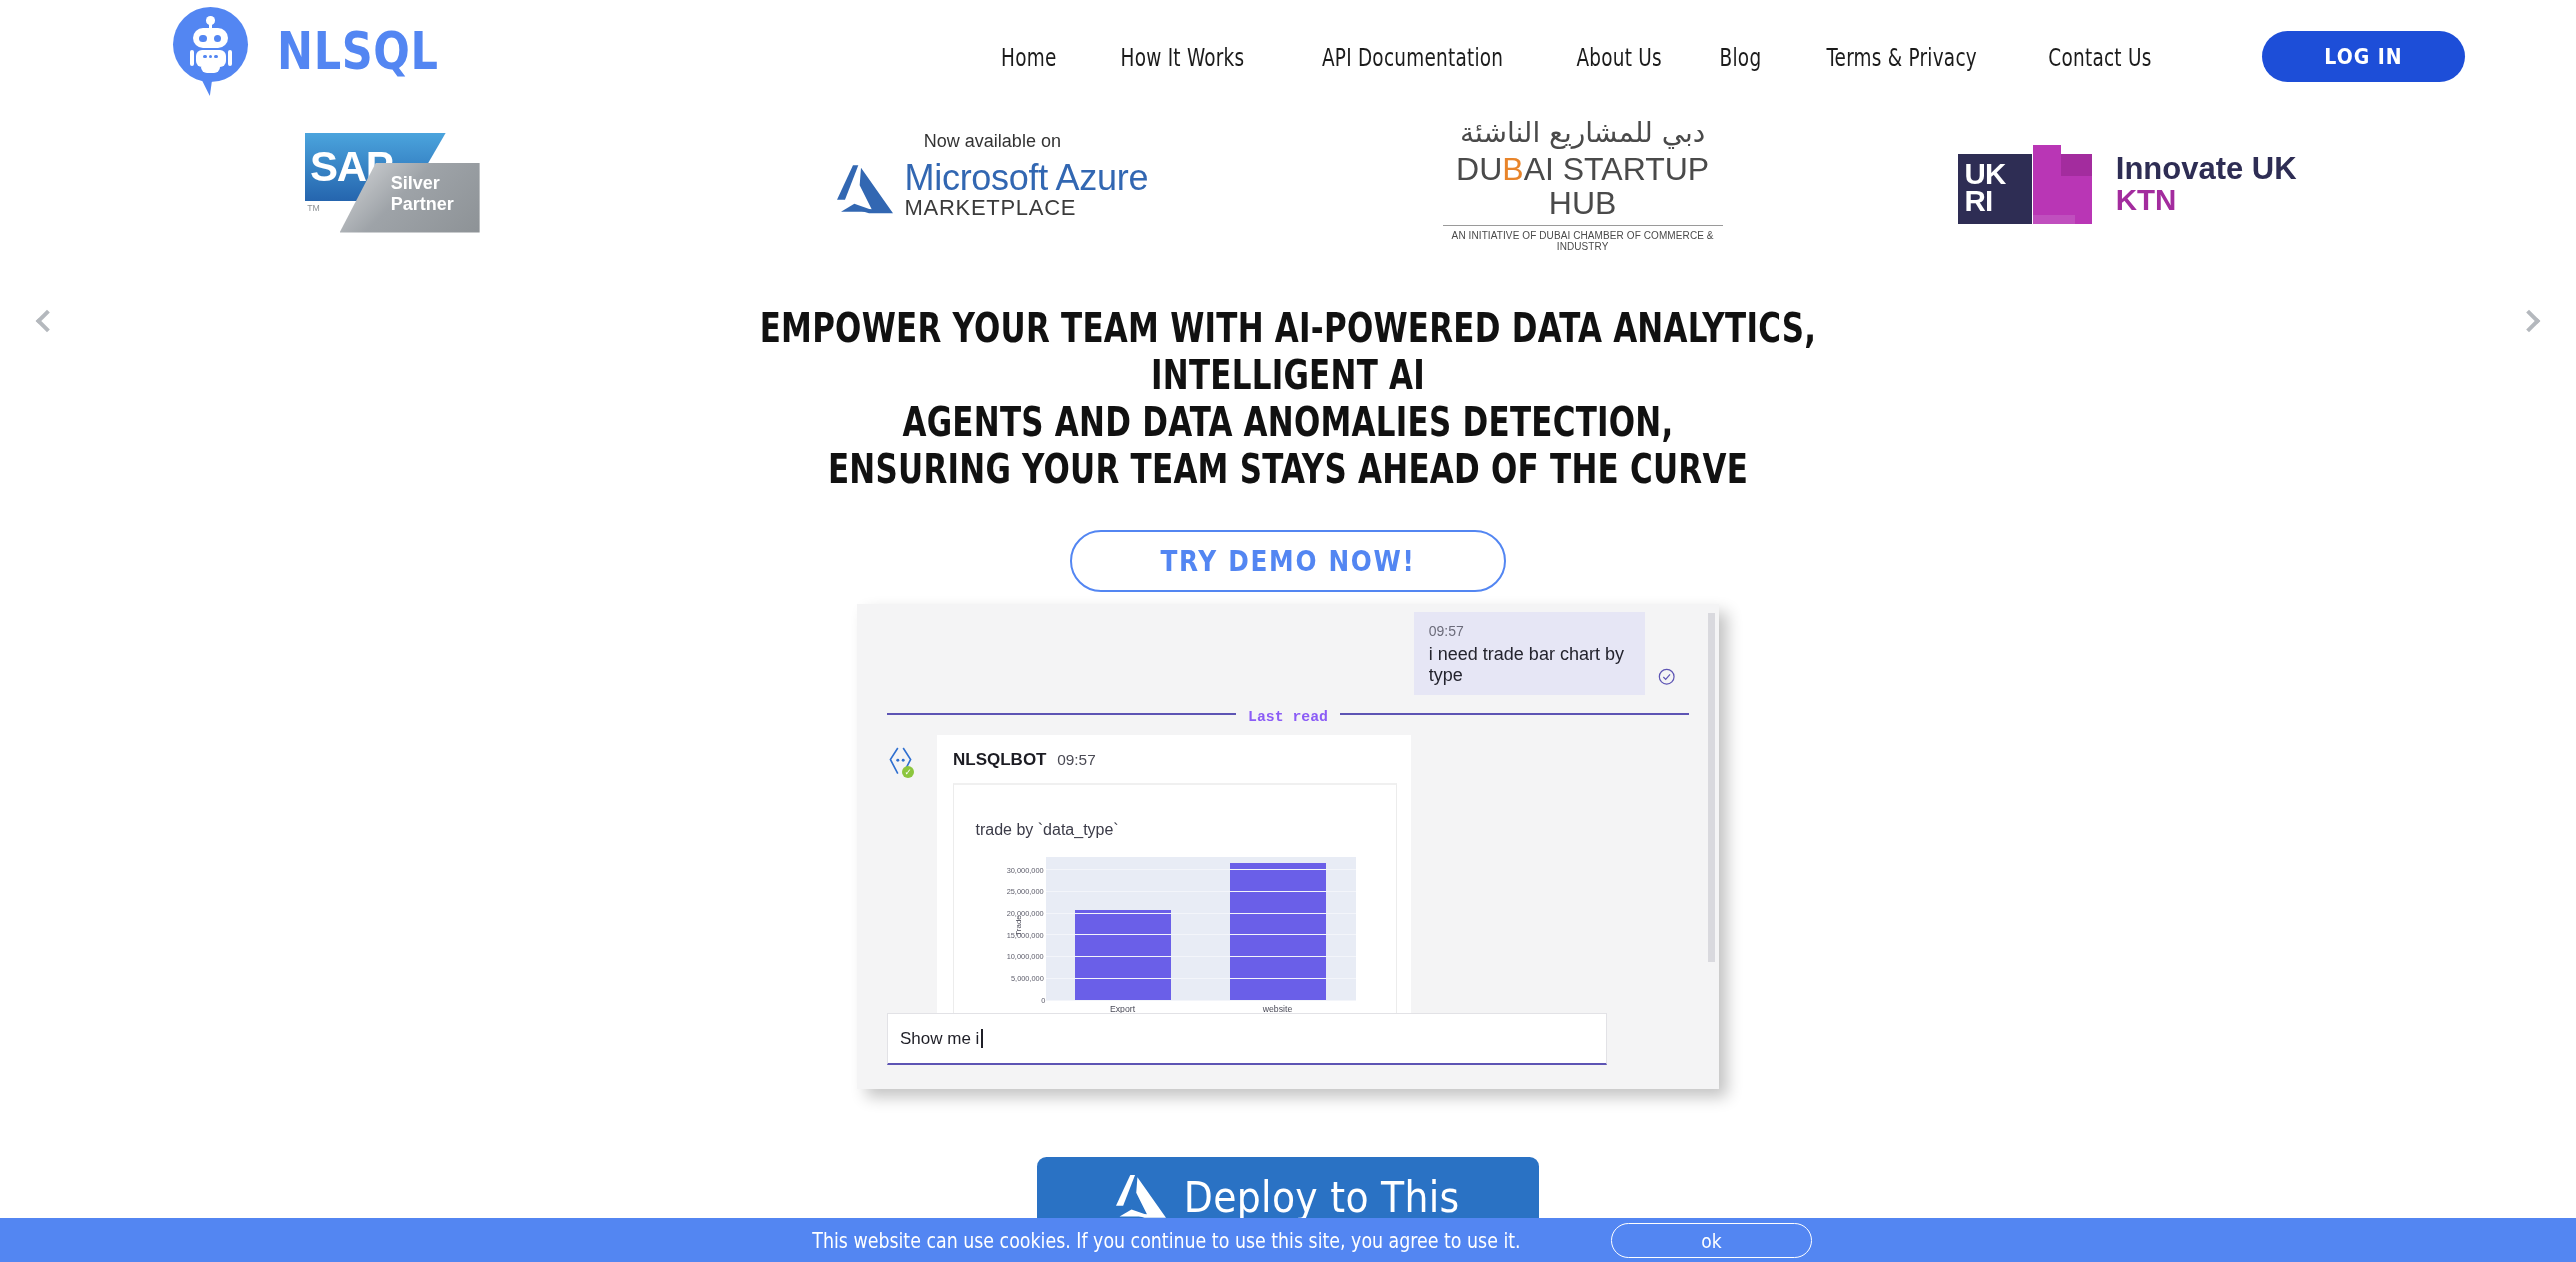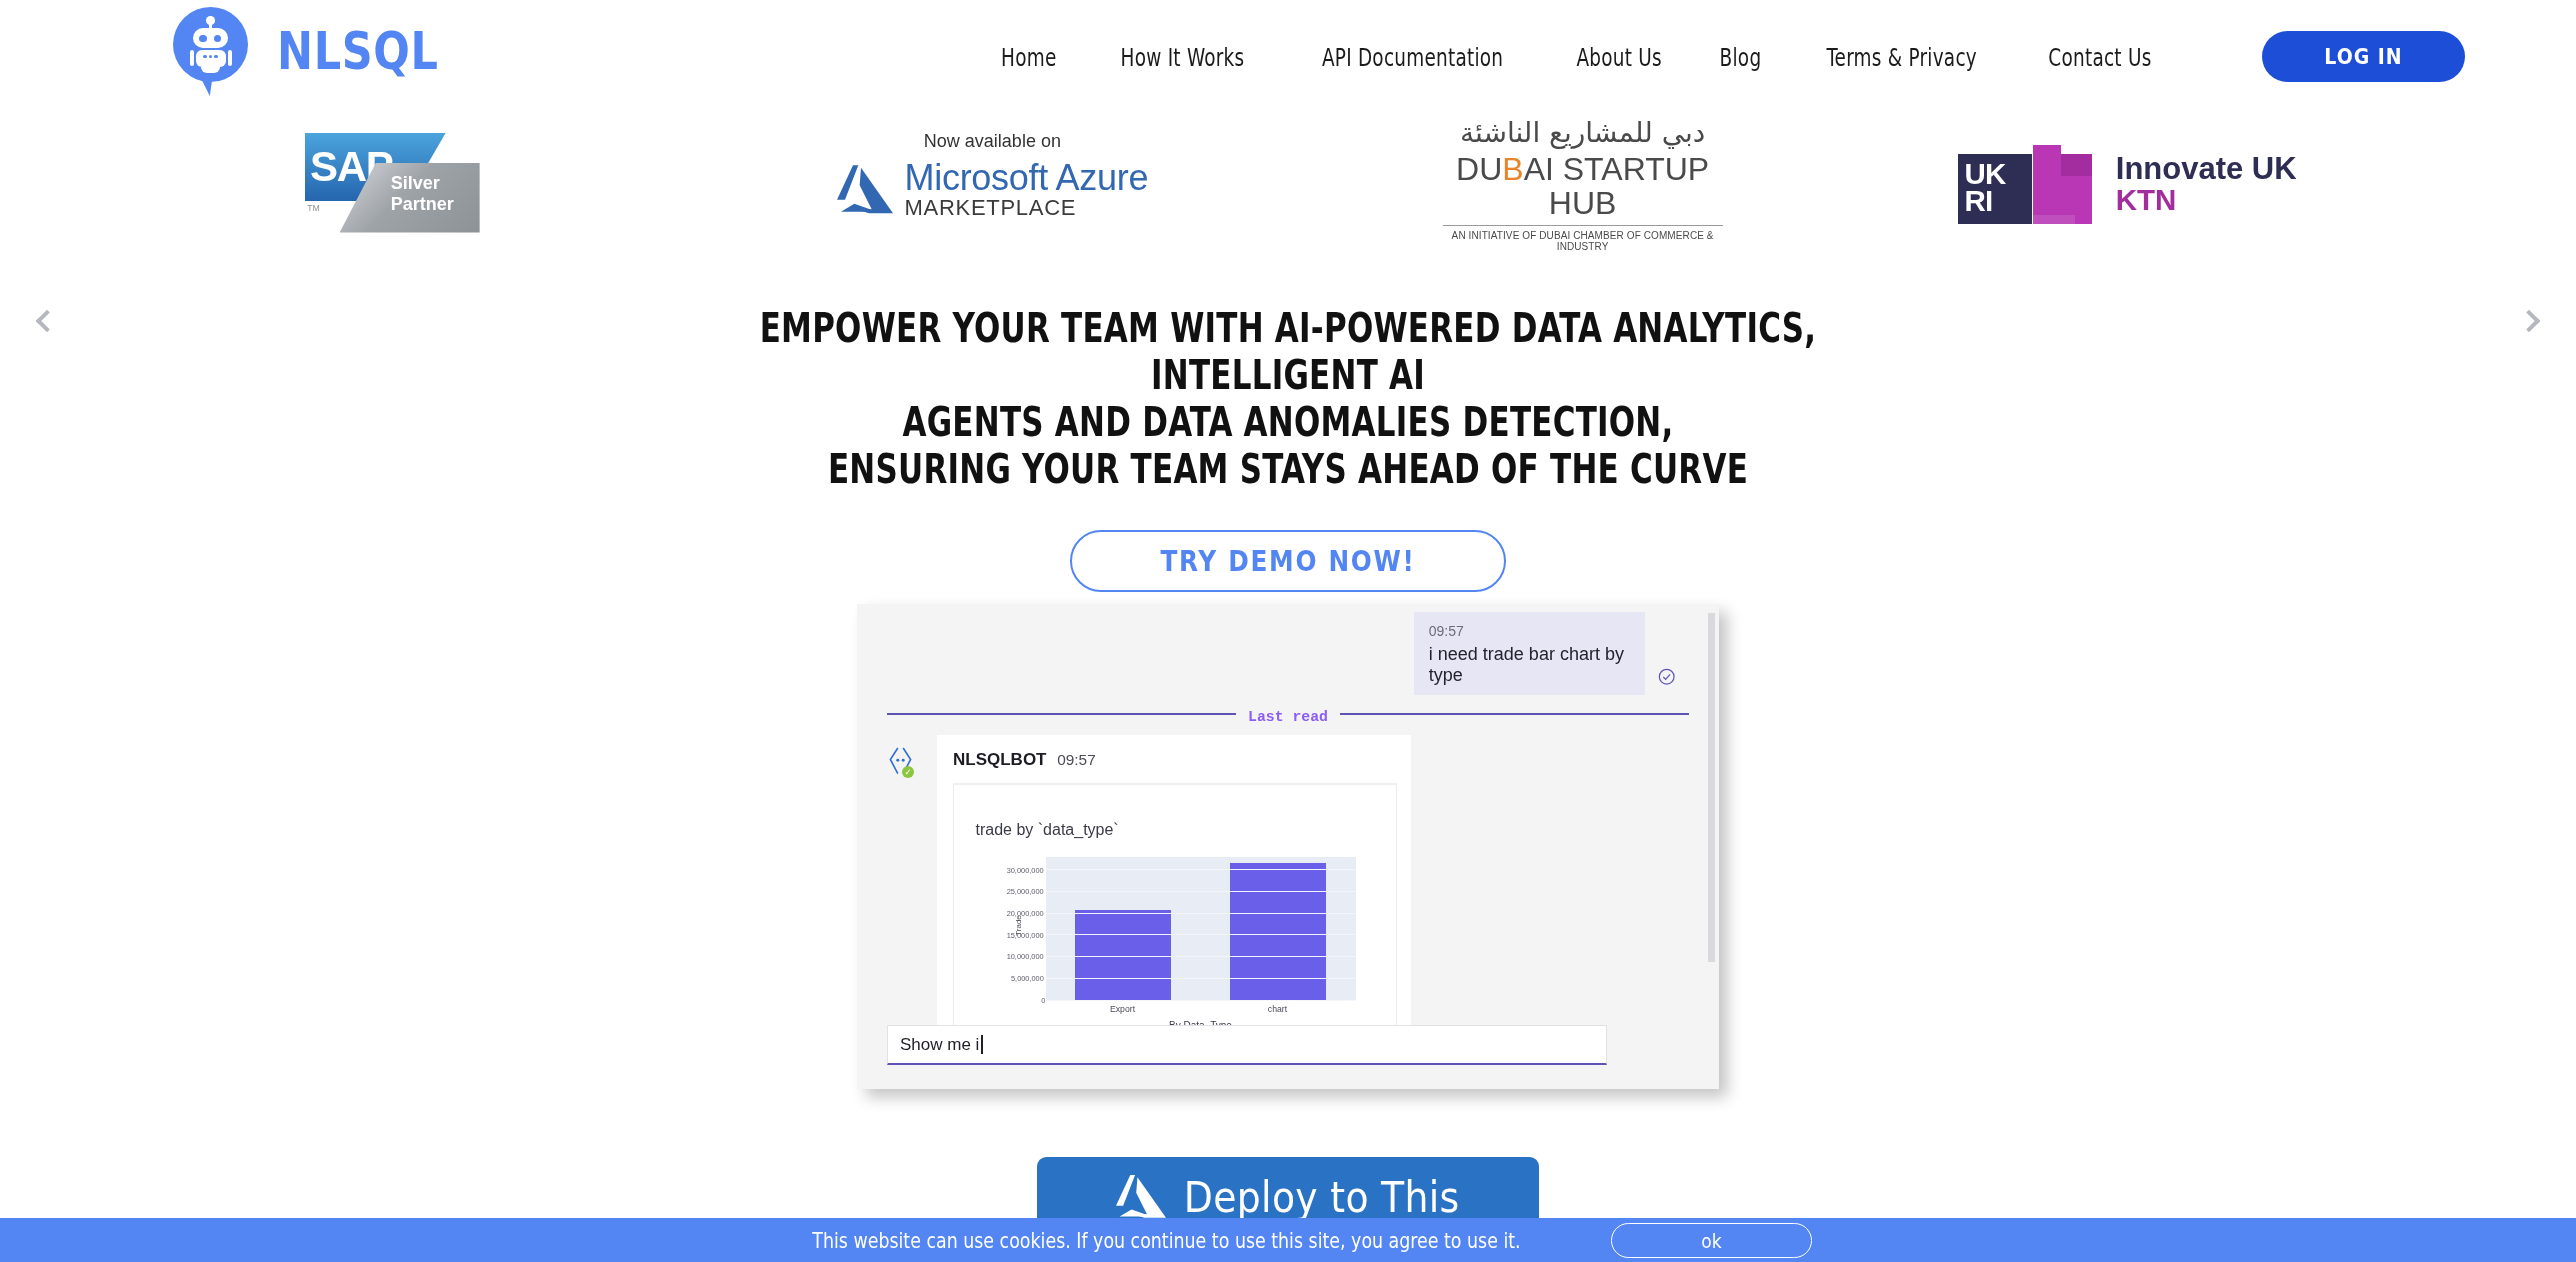--- a/index.html
+++ b/index.html
@@ -185,21 +185,21 @@
   .gridline { position:absolute; left:0; width:100%; height:0.7px; background:#f3f5fa; }
   .bars { position:absolute; left:0; top:0; width:100%; height:100%; display:flex; align-items:flex-end; }
   .barcell { flex:1; display:flex; justify-content:center; align-items:flex-end; height:100%; }
   .bar { width: 62%; background:#6A5FE8; }
   .ytick { position:absolute; right: 100%; margin-right: 6px; font-size:7.4px; color:#5d5d6b; transform: translateY(-50%); white-space:nowrap; font-family:"Liberation Sans",sans-serif;}
   .ylabel { position:absolute; left: 32px; top: 70px; font-size:8px; color:#4b4b58; transform: rotate(-90deg); transform-origin:center; font-family:"Liberation Sans",sans-serif;}
   .xtick { position:absolute; top: 153px; font-size:8.7px; color:#4b4b58; transform:translateX(-50%); font-family:"Liberation Sans",sans-serif;}
   .xlabel { position:absolute; left: 70px; width:310px; top: 169px; text-align:center; font-size:10px; color:#3b3b48; font-family:"Liberation Sans",sans-serif;}
 
   .chat-input {
-    position:absolute; left: 30px; bottom: 24px; width: 720px; height: 40px;
+    position:absolute; left: 30px; bottom: 24px; width: 720px; height: 52px;
     background:#fff; border:0.7px solid #e2e2e6; border-bottom: 2.7px solid #5d54b4;
     display:flex; align-items:center; padding-left: 12px;
   }
   .chat-input-text { font-size:17px; color:#1f1f27; font-family:"Liberation Sans",sans-serif; }
   .caret { display:inline-block; width:1.3px; height:19px; background:#1f1f27; margin-left:2px; vertical-align:-4px; }
   .scrollbar { position:absolute; right: 4px; top: 9.4px; width: 6.7px; height: 349px; background:#d9d9de; }
 
   
   .deploy {
     position:absolute; top: 1157px; left: 50%; transform: translateX(-50%);
@@ -413,21 +413,21 @@
                   <div class="ytick" style="left: 70px; top: 149px; right: auto; transform: translate(-105%, -50%);">0</div>
                   <div class="ytick" style="left: 70px; top: 127px; right: auto; transform: translate(-105%, -50%);">5,000,000</div>
                   <div class="ytick" style="left: 70px; top: 105px; right: auto; transform: translate(-105%, -50%);">10,000,000</div>
                   <div class="ytick" style="left: 70px; top: 84px; right: auto; transform: translate(-105%, -50%);">15,000,000</div>
                   <div class="ytick" style="left: 70px; top: 62px; right: auto; transform: translate(-105%, -50%);">20,000,000</div>
                   <div class="ytick" style="left: 70px; top: 40px; right: auto; transform: translate(-105%, -50%);">25,000,000</div>
                   <div class="ytick" style="left: 70px; top: 18.4px; right: auto; transform: translate(-105%, -50%);">30,000,000</div>
                 </div>
               <div id="xticks">
                   <div class="xtick" style="left: 147px;">Export</div>
-                  <div class="xtick" style="left: 302px;">chart</div>
+                  <div class="xtick" style="left: 302px;">website</div>
                 </div>
               <div class="xlabel">By Data_Type</div>
             </div>
           </div>
         </div>
       </div>
 
       <div class="chat-input">
         <span class="chat-input-text">Show me i</span>
           <span class="caret"></span>

